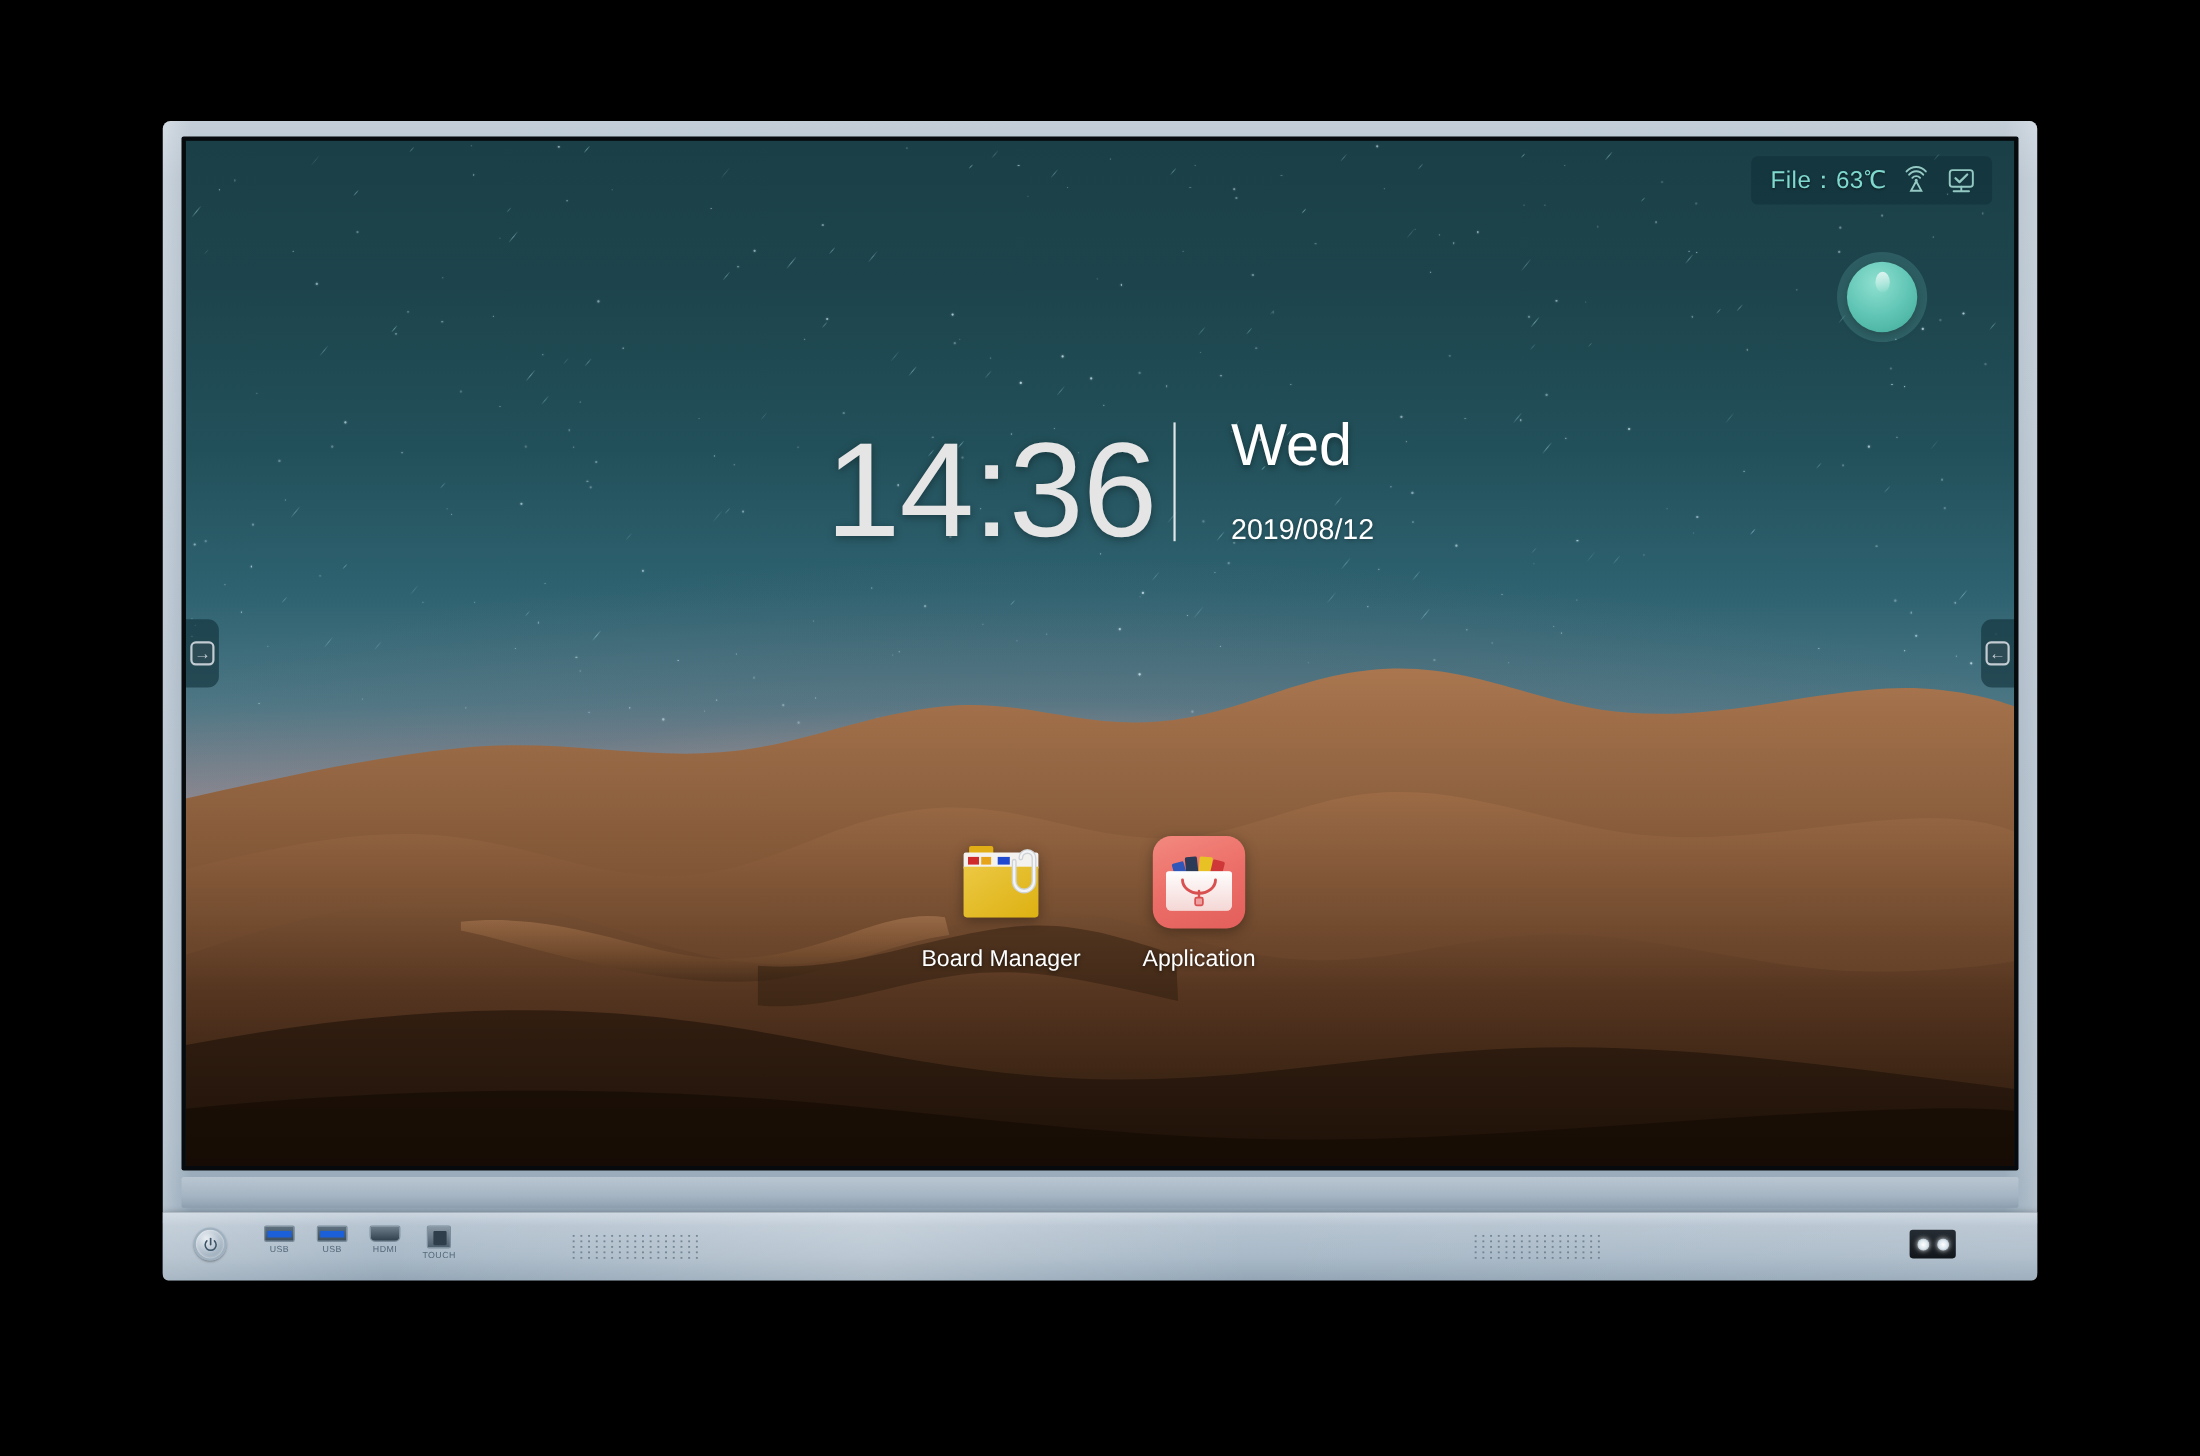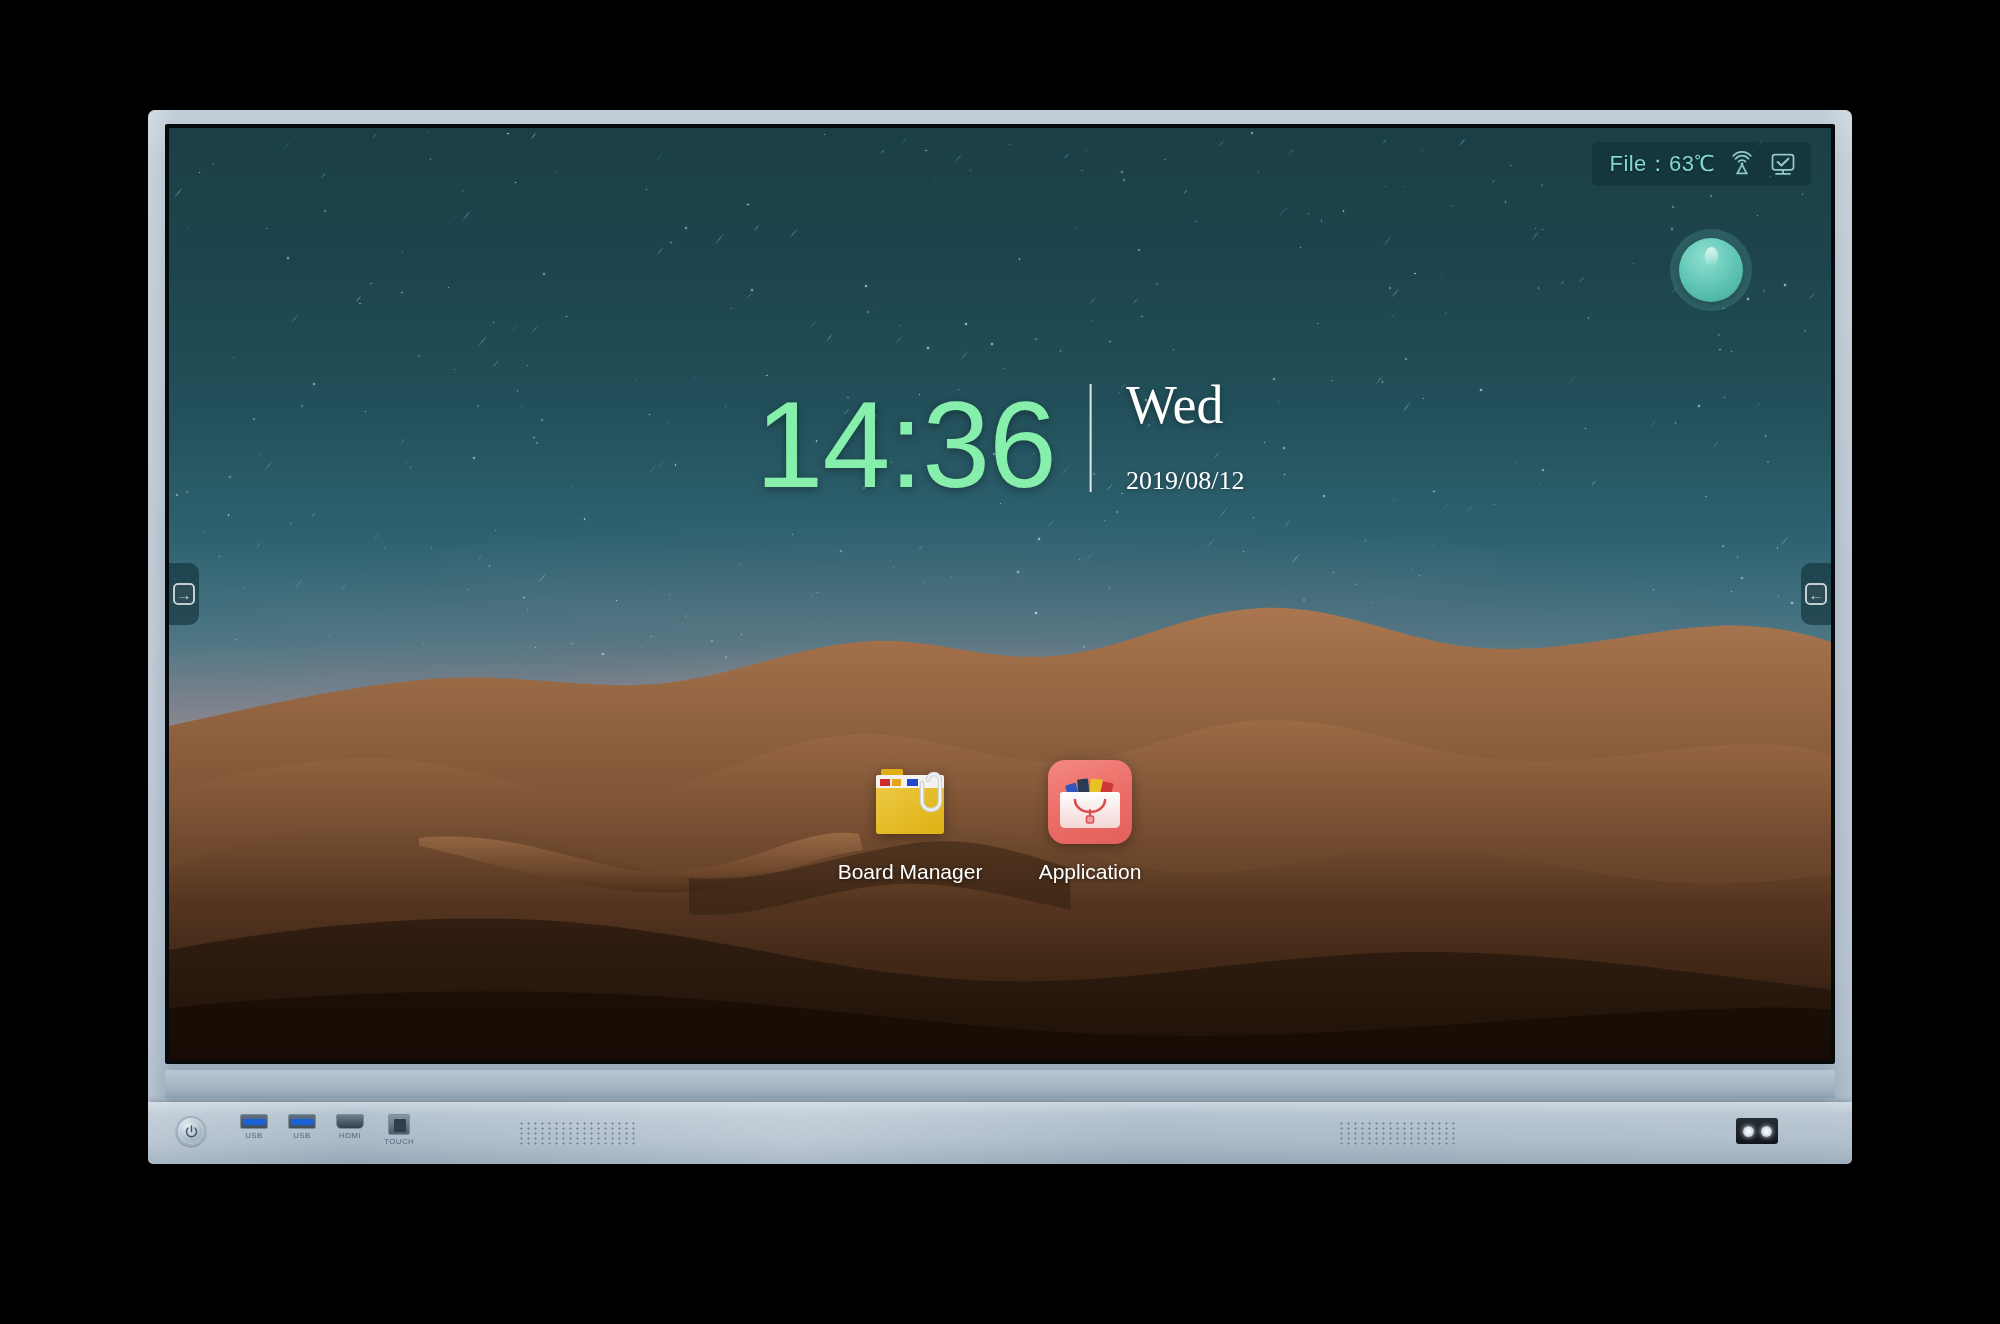--- a/index.html
+++ b/index.html
@@ -113,26 +113,26 @@
     width:13px; height:19px; border-radius:50%;
     background:linear-gradient(180deg,rgba(255,255,255,.75),rgba(255,255,255,.05));
   }
 
   
   .clock-wrap {
     position:absolute; left:50%; top:250px; transform:translateX(-50%);
     display:flex; align-items:flex-start;
   }
   .clock-time {
-    color:#86efac; font-size:122px; line-height:1; font-weight:300;
+    color:#e5e5e5; font-size:122px; line-height:1; font-weight:300;
     letter-spacing:-1px; text-shadow:0 2px 8px rgba(0,0,0,.35);
-    padding-right:34px; position:relative; top:6px;
+    padding-right:16px; position:relative; top:6px;
   }
   .clock-div { width:2px; height:108px; background:rgba(255,255,255,.85); margin-top:6px; }
-  .clock-right { padding-left:34px;font-family:Liberation Serif, serif; }
+  .clock-right { padding-left:50px; }
   .clock-day {
     color:#fff; font-size:54px; font-weight:400; line-height:1;
     text-shadow:0 2px 6px rgba(0,0,0,.35);
   }
   .clock-date {
     color:#fff; font-size:26px; font-weight:400; margin-top:34px;
     text-shadow:0 1px 4px rgba(0,0,0,.35);
   }
 
   

